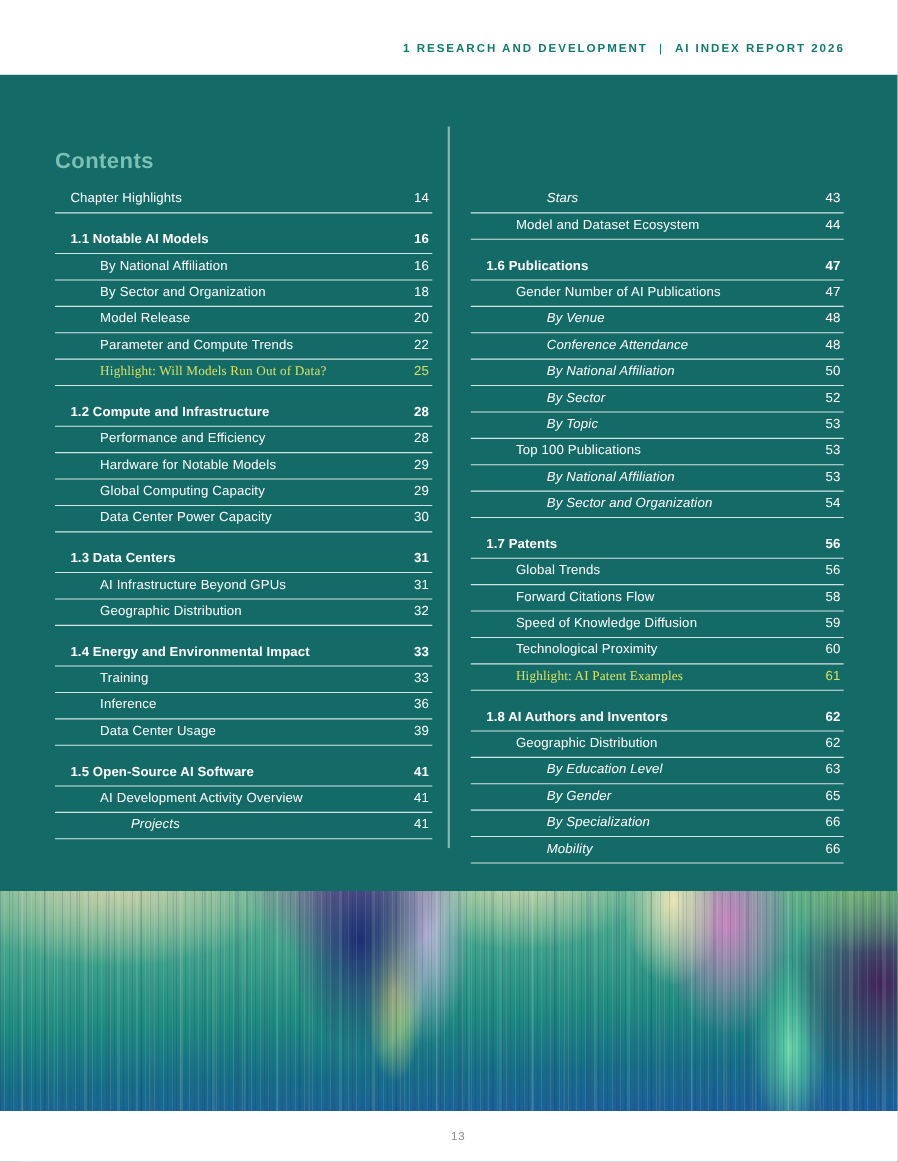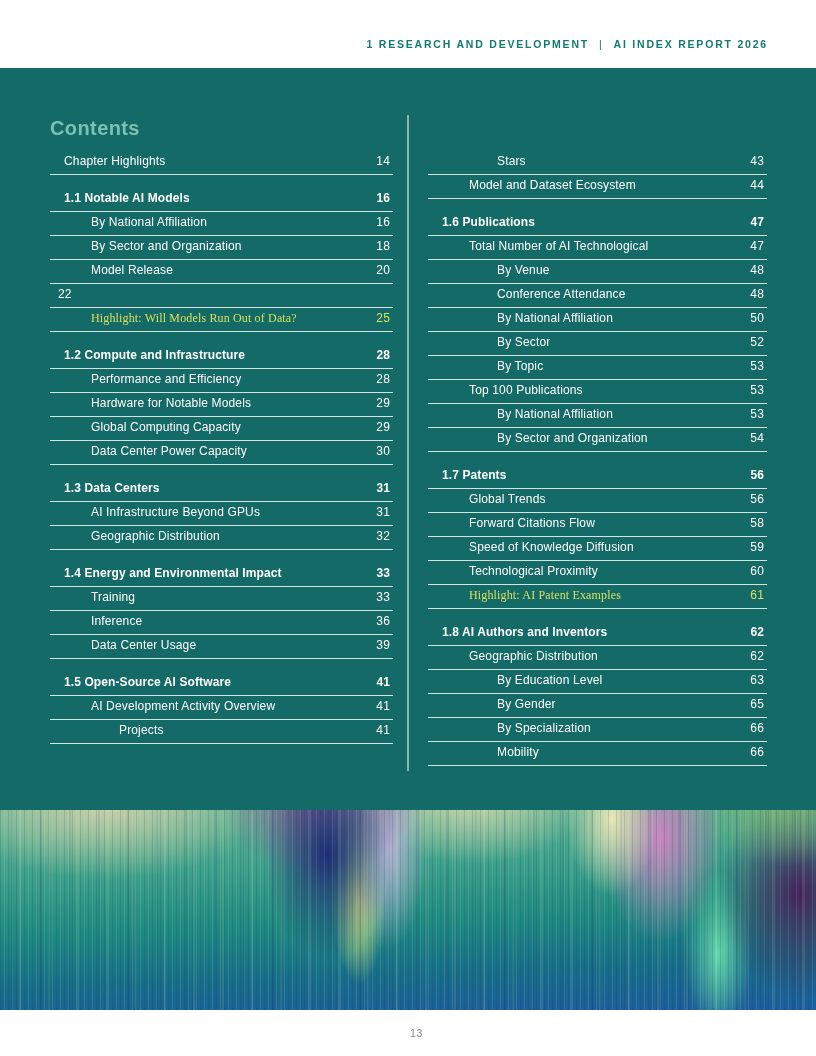--- a/index.html
+++ b/index.html
@@ -28,20 +28,21 @@
   .teal-section {
     height: 942px; background: var(--bg-teal, #146a66);
     position: relative;
     display: flex; flex-direction: column; justify-content: space-between;
   }
   .toc-wrap { padding: 49px 48px 0 50px; }
   .contents-title {
     color: var(--title-color, #7cc0b4);
     font-size: 20px; font-weight: 700; letter-spacing: 0.4px;
     margin-bottom: 11px;
+    margin-top: 19px;
   }
   .column-divider {
     position: absolute; left: 407px; top: 47px; height: 656px; width: 2px;
     background: rgba(255,255,255,0.5);
   }
   .columns { display: flex; }
   .col-left  { width: 343px; margin-right: 35px; }
   .col-right { width: 339px; }
 
   .toc-group + .toc-group { margin-top: 13px; }
@@ -50,21 +51,21 @@
     border-bottom: 1px solid rgba(255,255,255,0.82);
     padding: 2px 0 4px 0;
     color: var(--entry-text, #ffffff);
     font-size: 12px; line-height: 17px; letter-spacing: 0.15px;
     cursor: pointer;
   }
   .toc-row .toc-label { font-weight: 400; }
   .toc-row .toc-page  { font-weight: 400; margin-right: 3px; padding-left: 8px; }
   .toc-row.level-0 .toc-label { padding-left: 14px; }
   .toc-row.level-1 .toc-label { padding-left: 41px; }
-  .toc-row.level-2 .toc-label { padding-left: 69px; }
+  .toc-row.level-2 .toc-label { padding-left: 69px; font-style: italic; }
   .toc-row.style-chapter .toc-label,
   .toc-row.style-chapter .toc-page { font-weight: 700; letter-spacing: 0.1px; }
   .toc-row.style-highlight { color: var(--highlight, #d7e05e); }
   .toc-row.style-highlight .toc-label { max-width: 262px; font-family: Liberation Serif, serif; }
 
   
   .artwork {
     height: 200px; width: 816px; position: relative; overflow: hidden;
     background:
       radial-gradient(90px 150px at 40% 22%, #1e2e74 0%, rgba(30,46,116,0) 70%),
@@ -135,20 +136,21 @@
               </div>
               <div class="toc-row level-1 style-normal">
                 <span class="toc-label">By Sector and Organization</span>
                 <span class="toc-page">18</span>
               </div>
               <div class="toc-row level-1 style-normal">
                 <span class="toc-label">Model Release</span>
                 <span class="toc-page">20</span>
               </div>
               <div class="toc-row level-1 style-normal">
+                <span class="toc-label">Parameter and Compute Trends</span>
                 <span class="toc-page">22</span>
               </div>
               <div class="toc-row level-1 style-highlight">
                 <span class="toc-label">Highlight: Will Models Run Out of Data?</span>
                 <span class="toc-page">25</span>
               </div>
             </div>
             <div class="toc-group">
               <div class="toc-row level-0 style-chapter">
                 <span class="toc-label">1.2 Compute and Infrastructure</span>
@@ -228,21 +230,21 @@
                 <span class="toc-label">Model and Dataset Ecosystem</span>
                 <span class="toc-page">44</span>
               </div>
             </div>
             <div class="toc-group">
               <div class="toc-row level-0 style-chapter">
                 <span class="toc-label">1.6 Publications</span>
                 <span class="toc-page">47</span>
               </div>
               <div class="toc-row level-1 style-normal">
-                <span class="toc-label">Total Number of AI Technological</span>
+                <span class="toc-label">Gender Number of AI Publications</span>
                 <span class="toc-page">47</span>
               </div>
               <div class="toc-row level-2 style-normal">
                 <span class="toc-label">By Venue</span>
                 <span class="toc-page">48</span>
               </div>
               <div class="toc-row level-2 style-normal">
                 <span class="toc-label">Conference Attendance</span>
                 <span class="toc-page">48</span>
               </div>

